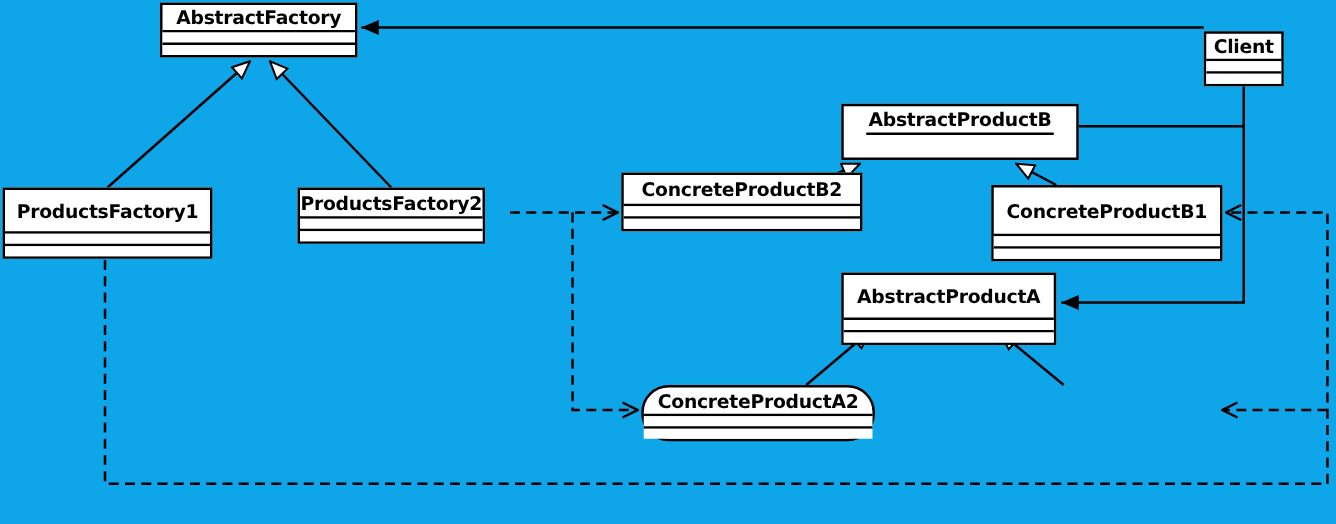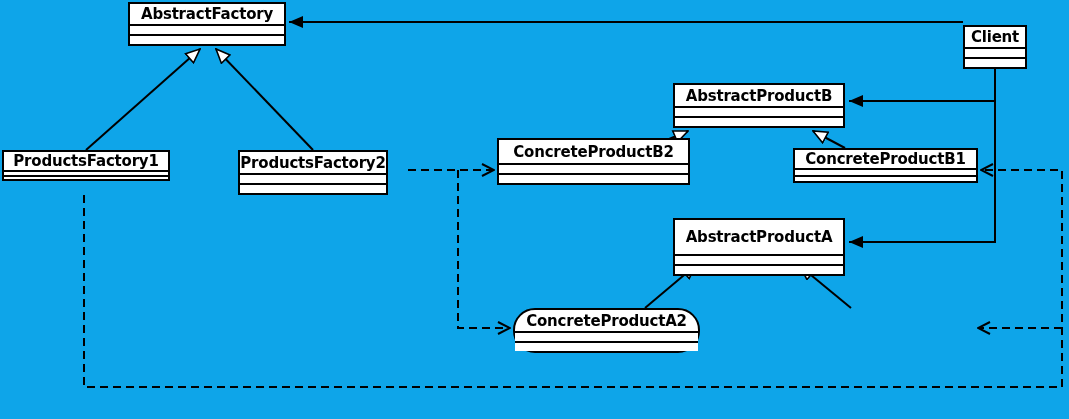--- a/index.html
+++ b/index.html
@@ -24,25 +24,25 @@
     display:flex;align-items:center;justify-content:center;
     font-weight:bold;font-size:15px;color:#000;
     white-space:nowrap;letter-spacing:-0.2px;
     padding:0 2px;
   }
   .uml-attrs{height:8px;border-bottom:2px solid #000;background:#fff;}
   .uml-methods{height:8px;background:#fff;}
   
   .c-abstractfactory   {left:128px;top:2px;  width:158px;height:44px;}
   .c-client            {left:963px;top:2px;  width:64px; height:44px;margin-top:23px;}
-  .c-abstractproductb  {left:673px;top:83px; width:172px;height:45px;}
-  .c-productsfactory1  {left:2px;  top:150px;width:168px;height:31px;}
+  .c-abstractproductb  {left:673px;top:83px; width:190px;height:45px;align-items:center;}
+  .c-productsfactory1  {left:2px;  top:150px;width:168px;height:57px;}
   .c-productsfactory2  {left:238px;top:150px;width:150px;height:45px;}
   .c-concreteproductb2 {left:497px;top:138px;width:193px;height:47px;}
-  .c-concreteproductb1 {left:793px;top:148px;width:185px;height:35px;}
+  .c-concreteproductb1 {left:793px;top:148px;width:185px;height:61px;}
   .c-abstractproducta  {left:673px;top:218px;width:172px;height:58px;}
   .c-concreteproducta2 {left:513px;top:308px;width:187px;height:45px;border-radius:22px;}
   .c-concreteproducta1 {left:792px;top:308px;width:183px;height:45px;}
   .edge{stroke:#000;stroke-width:2;fill:none;}
   .dashed{stroke-dasharray:8,5;}
 </style>
 </head>
 <body>
 
 <div id="stage">

